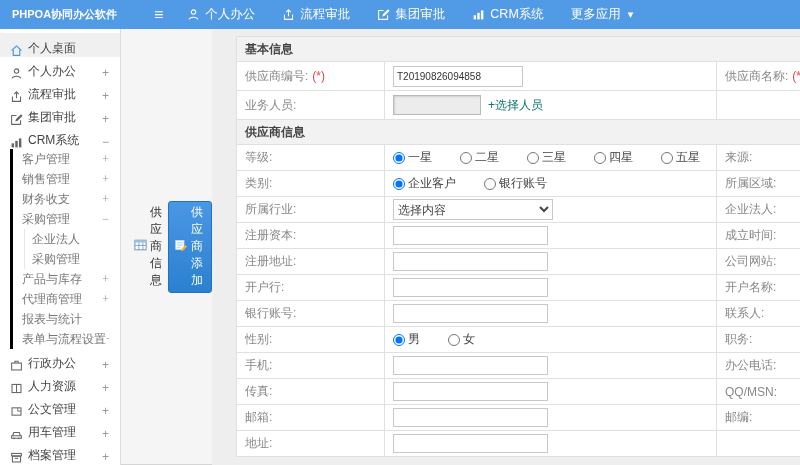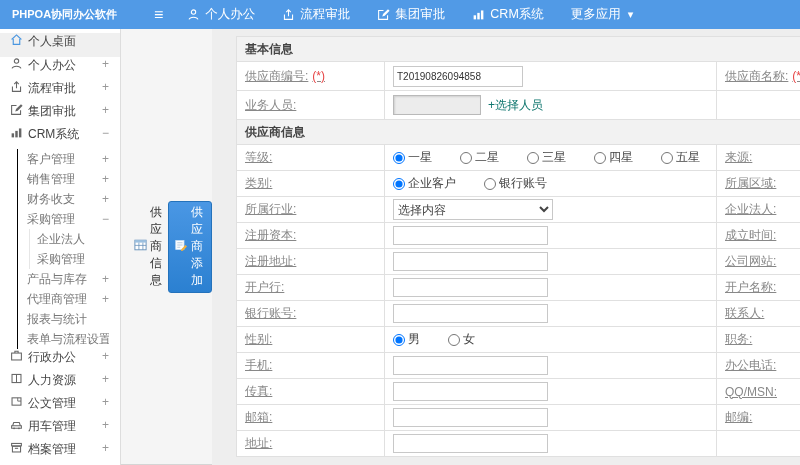--- a/index.html
+++ b/index.html
@@ -18,43 +18,43 @@
   .nav { display:flex; align-items:center; margin-left:18px; }
   .nav-item { display:flex; align-items:center; gap:5px; margin-right:27px; font-size:12.5px; cursor:pointer; white-space:nowrap; }
   .nav-item svg { display:block; }
   .caret { font-size:11px; margin-left:2px; }
 
   
   .bodyrow { flex:1; display:flex; min-height:0; }
 
   
   .sidebar { flex:0 0 121px; width:121px; background:#fff; border-right:1px solid #ddd; padding-top:4px; overflow:hidden; }
-  .s-top { height:23px; display:flex; align-items:flex-start; padding:0 11px 0 10px; color:#444; cursor:pointer; white-space:nowrap; }
+  .s-top { height:23px; display:flex; align-items:flex-end; padding:0 11px 0 10px; color:#444; cursor:pointer; white-space:nowrap; }
   .s-top.active { height:24px; background:#f0f0f0; }
   .s-icon { width:18px; display:inline-flex; align-items:center; flex:0 0 18px; }
   .s-label { flex:1; overflow:hidden; }
   .s-expand { color:#999; font-size:12px; }
-  .subgroup { margin-left:17px; border-left:1px solid #000000; }
+  .subgroup { margin-left:10px; border-left:3px solid #000000;font-family:Liberation Serif, serif; }
   .s-sub { height:20px; display:flex; align-items:center; padding:0 11px 0 9px; color:#777; cursor:pointer; white-space:nowrap; }
   .subsubgroup { margin-left:11px; border-left:1px solid #e6e6e6; }
   .subsubgroup .s-sub { padding-left:7px; }
 
   
   .main { flex:1; min-width:0; background:#eeeeee; display:flex; flex-direction:row; overflow:hidden; }
   .tabbar { flex:0 0 26px; background:#f5f5f5; border-bottom:1px solid #d5d5d5; display:flex; align-items:center; padding-left:13px; }
   .tab { display:flex; align-items:center; gap:3px; color:#333; cursor:pointer; margin-right:6px; }
   .tab-active { background:linear-gradient(#4a97e4,#2b80d1); border:1px solid #2472bb; border-radius:3px; color:#fff; padding:2px 8px 3px 6px; display:flex; align-items:center; gap:4px; cursor:pointer; }
 
   .form-wrap { flex:1; overflow:hidden; padding:7px 16px 0 24px; }
   table.form { border-collapse:collapse; table-layout:fixed; width:900px; background:#fff; }
   table.form td { border:1px solid #e0e0e0; padding:0 0 0 8px; overflow:hidden; white-space:nowrap; }
   tr.sec td { background:#f2f2f2; height:25px; color:#444; font-weight:bold; }
   tr.row td { height:26px; }
   tr.rowlg td { height:29px; }
-  td.lbl { color:#888;text-decoration:underline; }
+  td.lbl { color:#888; }
   .req { color:#e64545; margin-left:4px; }
   input.txt { width:155px; height:19px; border:1px solid #c8c8c8; padding:0 3px; font-size:10px; font-family:inherit; color:#333; background:#fff; }
   input.no { width:130px; height:21px; }
   input.staff { width:88px; height:20px; background:#ececec; border:1px solid #b9b9b9; box-shadow:inset 1px 1px 2px rgba(0,0,0,.12); }
   select.sel { width:160px; height:21px; border:1px solid #c8c8c8; font-size:12px; font-family:inherit; color:#444; background:#fff; }
   a.link { color:#0f766e; text-decoration:none; margin-left:7px; }
   .radios { display:flex; align-items:center; color:#444;gap:22px; }
   .radios label { margin-right:6px; display:inline-flex; align-items:center; cursor:pointer; }
   .radios input[type=radio] { width:12px; height:12px; margin:0 3px 0 0; }
 </style>

